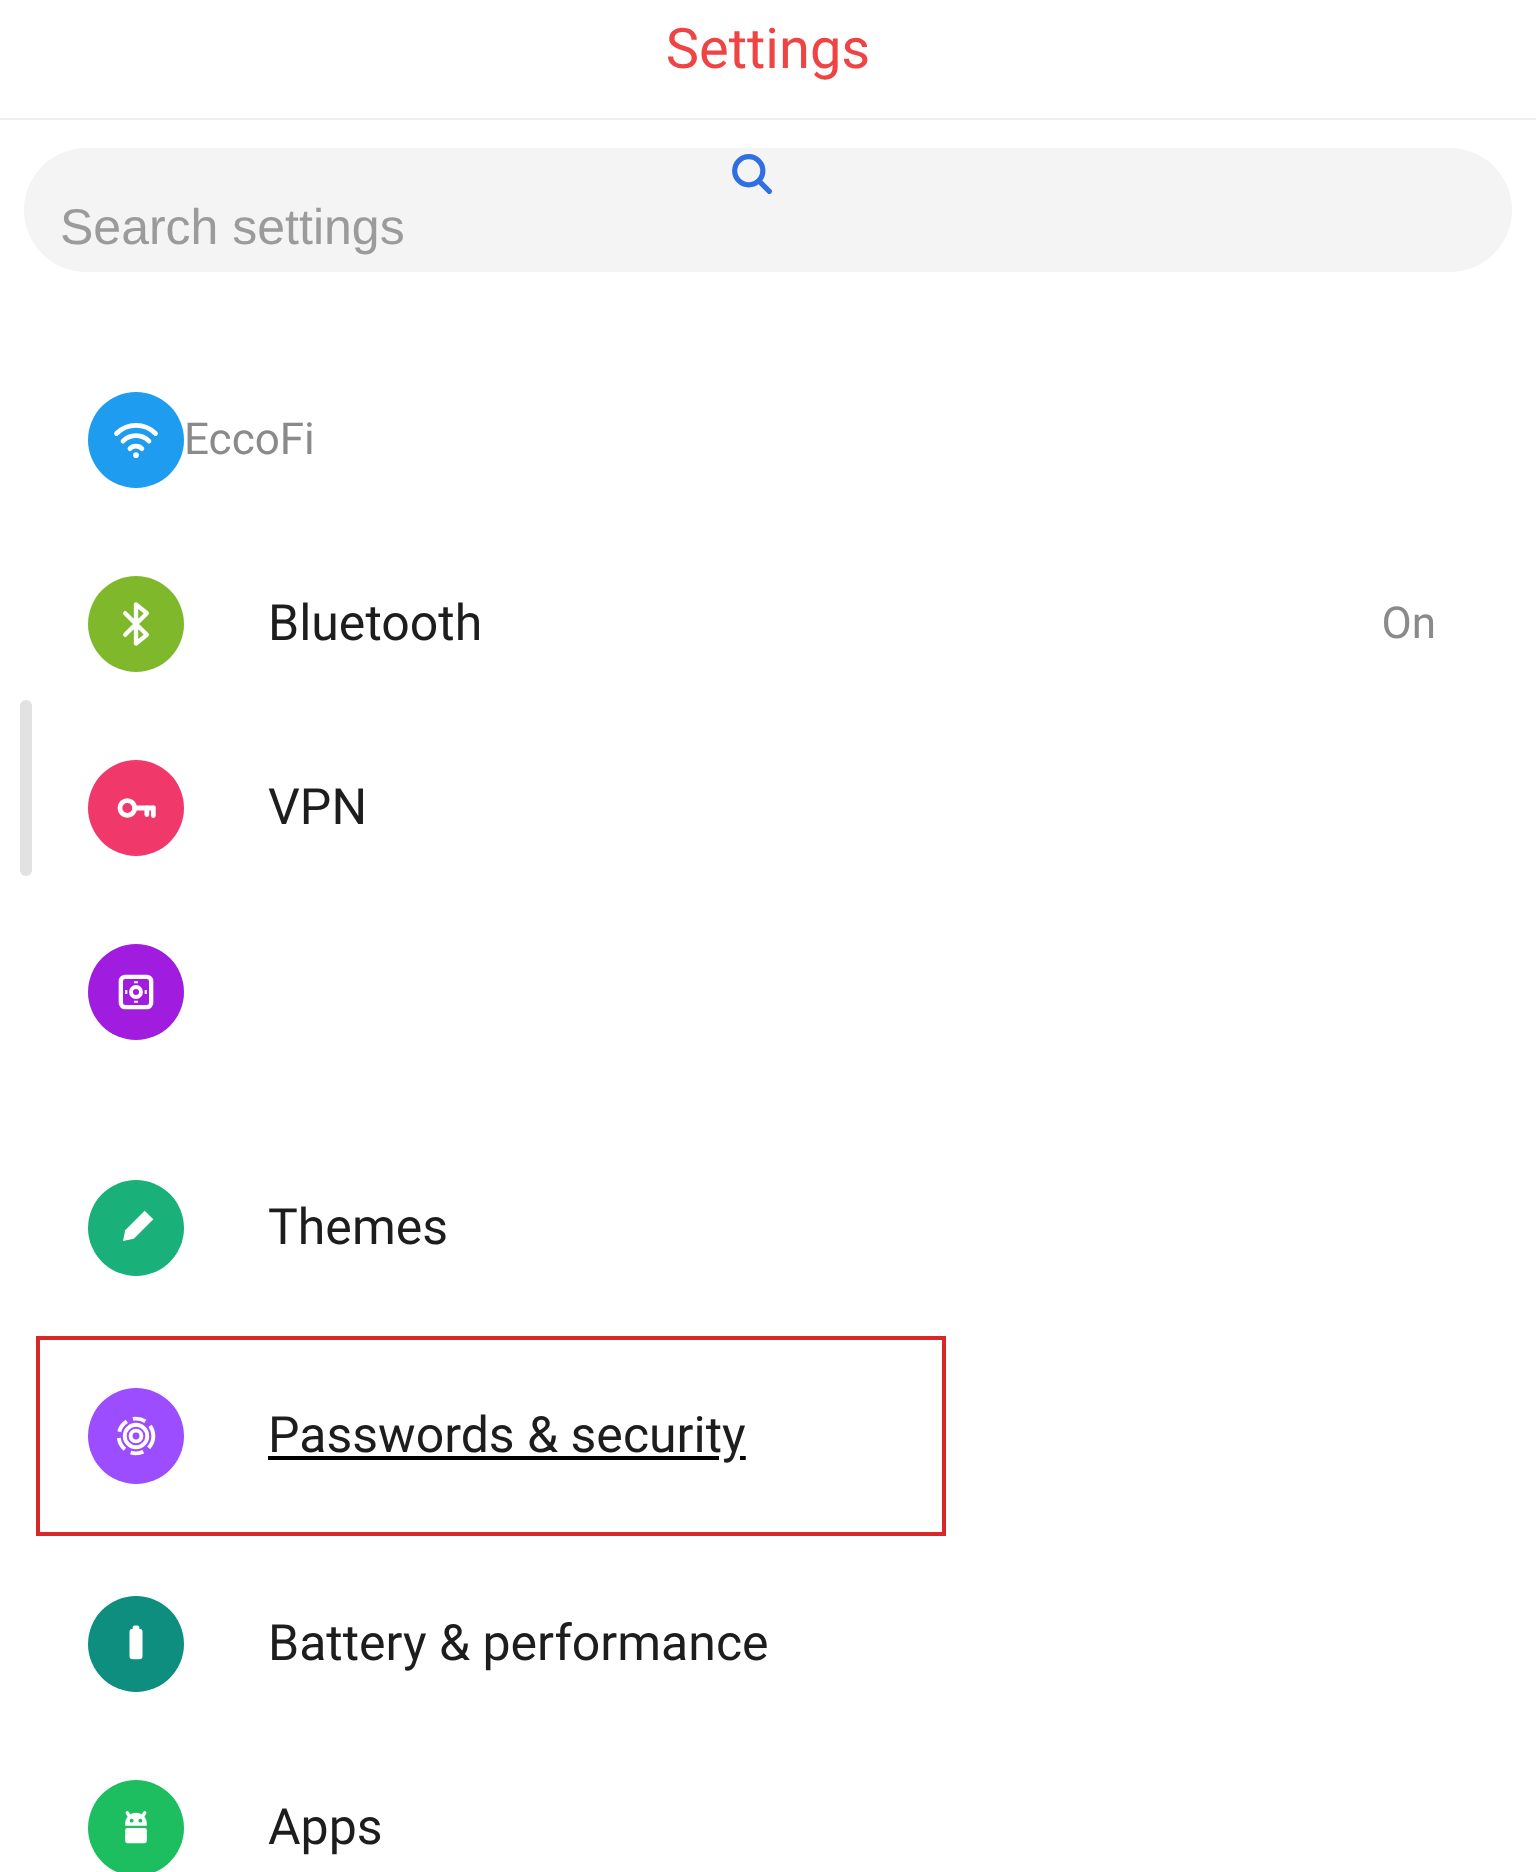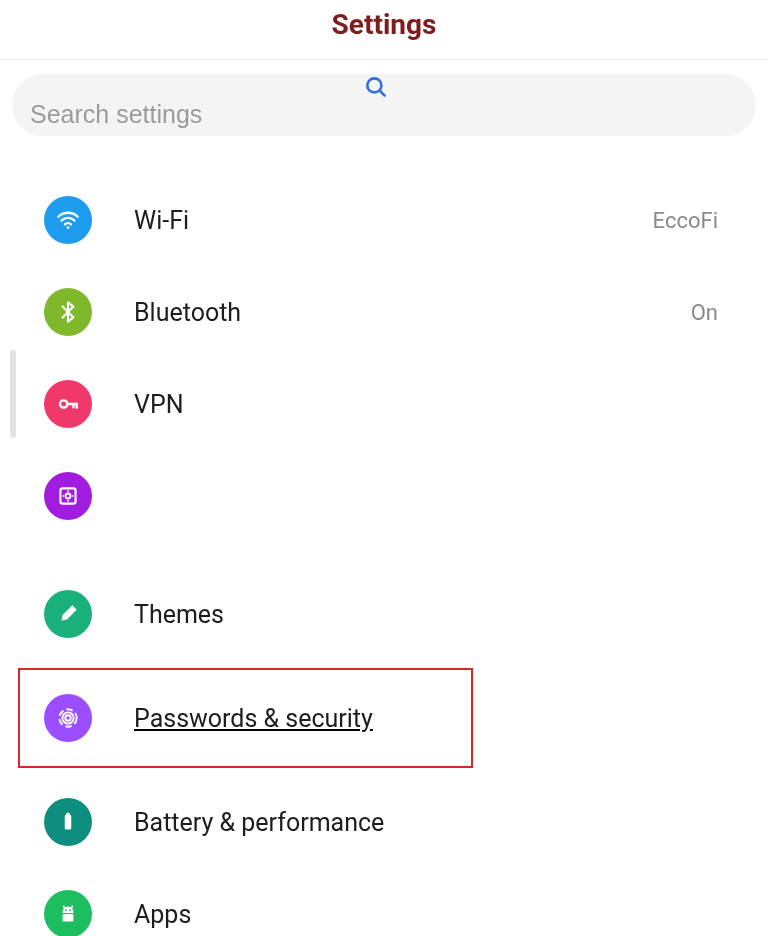--- a/index.html
+++ b/index.html
@@ -8,23 +8,23 @@
     height: 936px;
     background: #ffffff;
     font-family: -apple-system, BlinkMacSystemFont, "Segoe UI", Roboto, Arial, sans-serif;
     overflow: hidden;
   }
   .header {
     text-align: center;
     padding: 8px 0 18px 0;
   }
   .header-title {
-    color: #7f1d1d;
+    color: #ef4444;
     font-size: 28px;
-    font-weight: 700;
+    font-weight: 400;
   }
   .divider {
     height: 1px;
     background: #eeeeee;
     width: 100%;
   }
   .search-bar {
     margin: 14px 12px 12px 12px;
     background: #f4f4f4;
     border-radius: 34px;
@@ -124,21 +124,20 @@
 
   <div class="item">
     <div class="circle" style="background:#1E9CF0">
       <svg viewBox="0 0 24 24" fill="none" stroke="white" stroke-width="2.2" stroke-linecap="round">
         <path d="M3 9c5-5 13-5 18 0"></path>
           <path d="M6 12.5c3.3-3.3 8.7-3.3 12 0"></path>
           <path d="M9.2 16c1.5-1.5 4-1.5 5.5 0"></path>
           <circle cx="12" cy="19" r="1.3" fill="white" stroke="none"></circle>
       </svg>
     </div>
-    <span class="label">Wi-Fi</span>
     <span class="value">EccoFi</span>
   </div>
 
   <div class="item">
     <div class="circle" style="background:#7FB92B">
       <svg viewBox="0 0 24 24" fill="none" stroke="white" stroke-width="2" stroke-linejoin="round" stroke-linecap="round">
         <path d="M7 7l10 10-5 4V3l5 4L7 17"></path>
       </svg>
     </div>
     <span class="label">Bluetooth</span>

